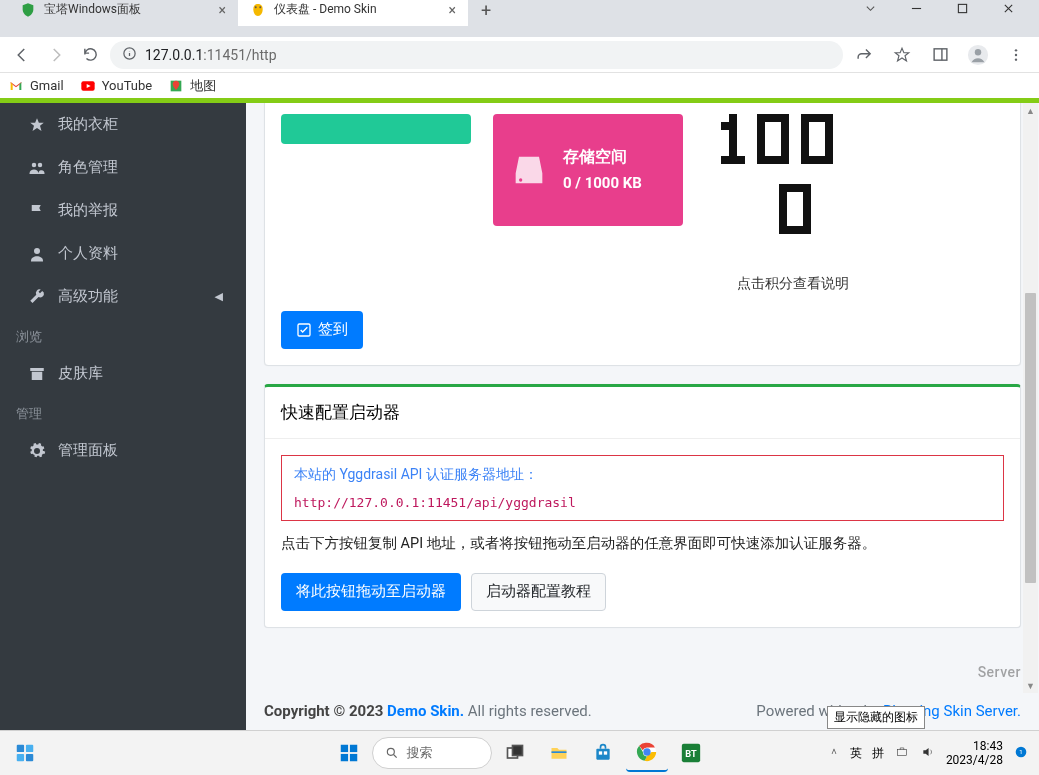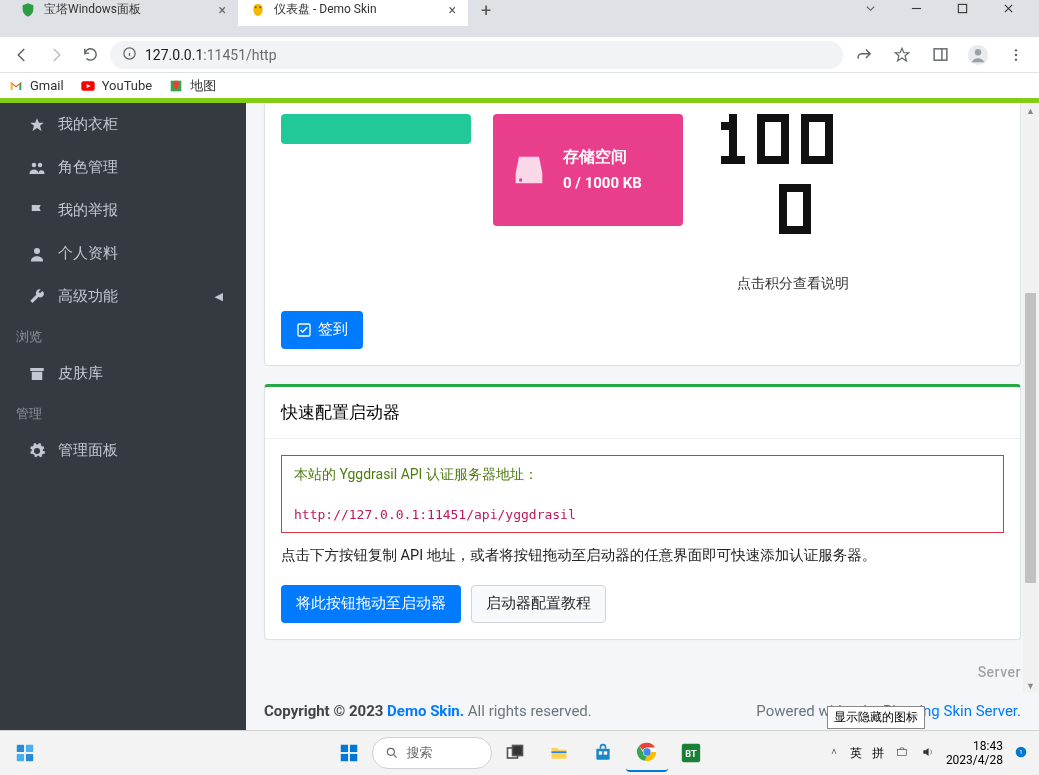--- a/index.html
+++ b/index.html
@@ -57,21 +57,21 @@
 .card.green-top { border-top: 3px solid #28a745; }
 .card-body { padding: 16px; }
 .card-header { padding: 14px 16px; font-size: 17px; border-bottom: 1px solid #eee; }
 
 .btn { display: inline-flex; align-items: center; gap: 6px; height: 38px; padding: 0 14px; border-radius: 4px; font-size: 15px; border: 1px solid transparent; cursor: pointer; }
 .btn-primary { background: #007bff; color: #fff; }
 .btn-default { background: #f8f9fa; color: #212529; border: 1px solid #ced4da; }
 .btn-row { display: flex; gap: 10px; margin-top: 16px; }
 
 .redbox { border: 1px solid #dc3545; padding: 10px 12px; margin-bottom: 10px; }
-.redbox-text1 { font-size: 14px; color: #4d7c0f; margin-bottom: 23px; }
+.redbox-text1 { font-size: 14px; color: #3b82f6; margin-bottom: 11px; }
 .redbox-url { font-family: monospace; font-size: 13px; color: #be185d; }
 .helptext { font-size: 14.5px; color: #222; line-height: 1.8; }
 
 
 .scrollbar { position: absolute; right: 1px; top: 0; width: 15px; height: 590px; background: #f1f1f1; }
 .scrollbar-thumb { position: absolute; left: 2px; width: 11px; height: 290px; top: 190px; background: #c1c1c1; border-radius: 1px; }
 .scrollbar-arrow { position: absolute; left: 0; width: 15px; height: 15px; display: flex; align-items: center; justify-content: center; font-size: 9px; color: #888; }
 .scrollbar-arrow.up { top: 0; }
 .scrollbar-arrow.down { bottom: 0; }
 

